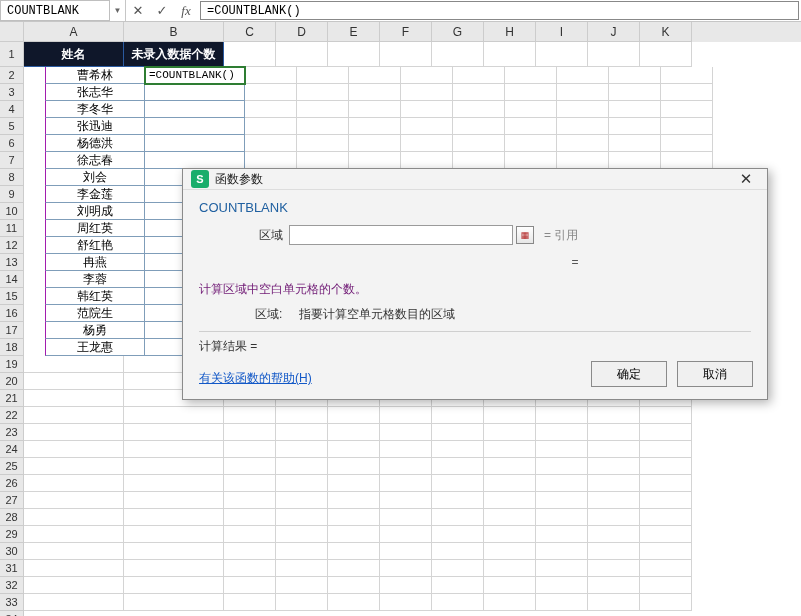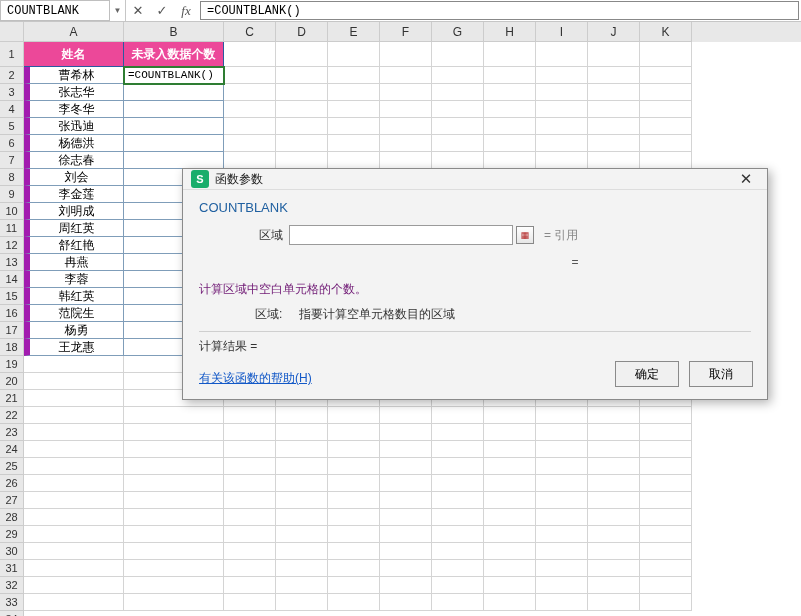--- a/index.html
+++ b/index.html
@@ -126,34 +126,35 @@
     display: flex;
     align-items: center;
     justify-content: center;
     font-size: 12px;
     color: #000;
     overflow: hidden;
     white-space: nowrap;
   }
   .cell.narrow { width: 52px; }
   .hdr-cell {
-    background: #ec4899;
+    background: #0f172a;
     color: #fff;
     font-weight: bold;
     border-right: 1px solid #2a5aa0;
     border-bottom: 1px solid #2a5aa0;
     font-size: 12px;
   }
   .data-cell {
     border: 1px solid #7f9db9;
     border-top: none;
     border-left: none;
   }
   .data-a {
-    border-left: 6px solid #a21caf;
+    border-left: 1px solid #a21caf;
+    margin-left: 21px;
   }
   .active-cell {
     outline: 2px solid #2e7d32;
     outline-offset: -1px;
     justify-content: flex-start;
     padding-left: 4px;
     font-family: "Courier New", monospace;
     font-size: 11px;
     background: #fff;
     z-index: 2;
@@ -239,21 +240,21 @@
   .eq-row { text-align: center; color: #555; margin: 10px 0 12px 200px; }
   .desc { color: #701a75; margin-bottom: 8px; }
   .arg-desc { margin-left: 56px; color: #333; }
   .arg-desc .k { display: inline-block; width: 40px; margin-right: 4px; }
 
   .dlg-sep { border-top: 1px solid #cfcfcf; margin: 8px 0 6px 0; }
   .result { color: #333; }
   .help-link { color: #1258c7; text-decoration: underline; margin-top: 8px; font-size:12px;}
   .spacer { flex: 1; }
   .btn {
-    width: 64px;
+    width: 76px;
     height: 26px;
     border: 1px solid #8a8a8a;
     background: #f0f0f0;
     margin-left: 10px;
     display: flex;
     align-items: center;
     justify-content: center;
     font-size: 12px;
   }
   .foot-row2{display:flex;align-items:center;padding:0 14px 12px 16px;}

